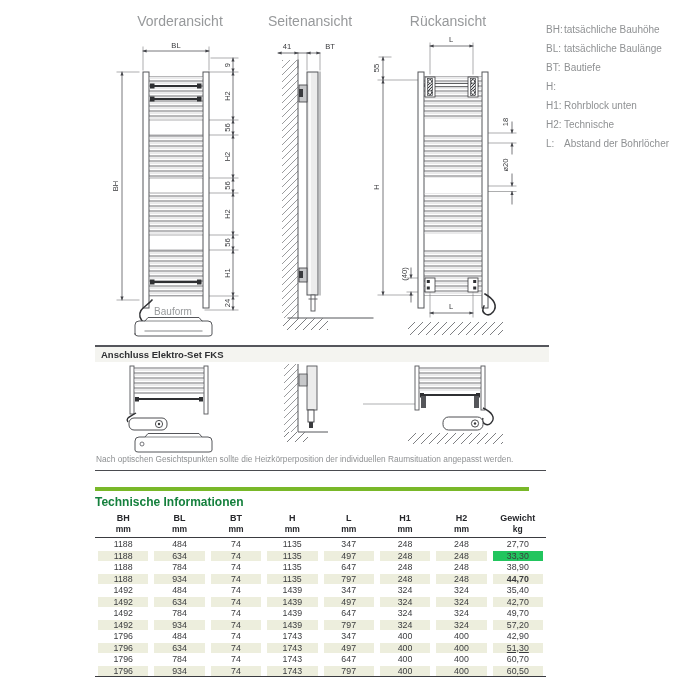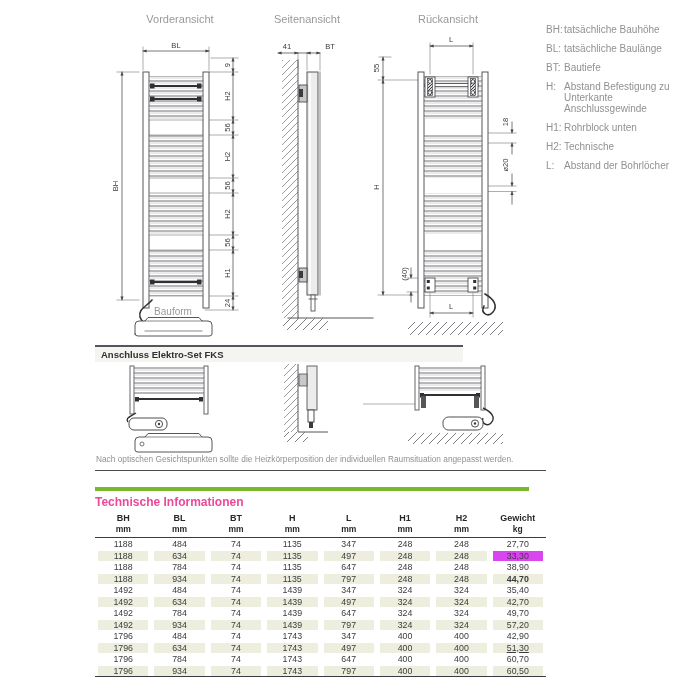--- a/index.html
+++ b/index.html
@@ -1,35 +1,35 @@
 <!DOCTYPE html>
 <html><head>
 <meta charset="utf-8">
 <style>
   html,body{margin:0;padding:0;}
   body{width:700px;height:700px;background:#ffffff;position:relative;
        font-family:"Liberation Sans",sans-serif;overflow:hidden;}
   .abs{position:absolute;}
-  .view-title{position:absolute;top:13px;font-size:11px;color:#97999b;text-align:center;}
+  .view-title{position:absolute;top:13px;font-size:14px;color:#97999b;text-align:center;}
   #t-front{left:95px;width:170px;}
   #t-side{left:268px;width:78px;}
   #t-rear{left:375px;width:146px;}
   svg text{font-size:7.6px;fill:#3a3b3e;}
   svg .bau{font-size:10px;fill:#97999b;}
   .legend{position:absolute;left:546px;top:24px;width:152px;font-size:10px;color:#8f9193;}
   .legend-item{display:flex;margin-bottom:8px;line-height:11px;}
   .legend-key{width:18px;flex:none;}
   .legend-text{width:132px;}
-  .section-bar{position:absolute;left:95px;top:345px;width:368px;height:17px;
+  .section-bar{position:absolute;left:95px;top:345px;width:454px;height:17px;
        background:#f4f4f0;border-top:2px solid #55565c;box-sizing:border-box;}
   .section-bar span{display:block;padding:2px 0 0 6px;font-size:9.5px;font-weight:bold;color:#2f3033;}
   .note{position:absolute;left:96px;top:454px;width:450px;font-size:8.3px;color:#8f9193;}
   .divider{position:absolute;left:95px;top:470px;width:451px;border-top:1.2px solid #4a4b50;}
   .green-bar{position:absolute;left:95px;top:487px;width:434px;height:4px;}
-  .table-title{position:absolute;left:95px;top:495px;font-size:12px;font-weight:bold;color:#ec4899;}
+  .table-title{position:absolute;left:95px;top:495px;font-size:12px;font-weight:bold;color:#15803d;}
   table.tech{position:absolute;left:95px;top:513px;width:451px;border-collapse:collapse;table-layout:fixed;}
   table.tech th{text-align:center;vertical-align:bottom;padding:0 0 3px 0;border-bottom:1.6px solid #3a3b40;}
   .th-lab{font-size:9px;font-weight:bold;color:#27282c;line-height:10px;}
   .th-unit{font-size:8.5px;font-weight:bold;color:#27282c;line-height:10px;margin-top:1px;}
   table.tech td{height:11.5px;padding:0;text-align:center;vertical-align:middle;}
   table.tech td .cb{margin:1px 3px 0 3px;font-size:8.8px;line-height:10.3px;color:#3a3b3e;}
   tr.shade .cb{background:#edeedd;}
   tbody tr:last-child td{border-bottom:1.6px solid #3a3b40;}
 </style>
 </head>
@@ -315,21 +315,20 @@
   <div class="legend-item">
     <span class="legend-key">BL:</span>
     <span class="legend-text">tatsächliche Baulänge</span>
   </div>
   <div class="legend-item">
     <span class="legend-key">BT:</span>
     <span class="legend-text">Bautiefe</span>
   </div>
   <div class="legend-item">
     <span class="legend-key">H:</span>
-    <span class="legend-text">Abstand Befestigung zu Unterkante Anschlussgewinde</span>
   </div>
   <div class="legend-item">
     <span class="legend-key">H1:</span>
     <span class="legend-text">Rohrblock unten</span>
   </div>
   <div class="legend-item">
     <span class="legend-key">H2:</span>
     <span class="legend-text">Technische</span>
   </div>
   <div class="legend-item">
@@ -421,21 +420,21 @@
       <td>
           <div class="cb" style="background: rgb(237, 238, 221);">497</div>
         </td>
       <td>
           <div class="cb" style="background: rgb(237, 238, 221);">248</div>
         </td>
       <td>
           <div class="cb" style="background: rgb(237, 238, 221);">248</div>
         </td>
       <td>
-          <div class="cb" style="background: #d946ef;">33,30</div>
+          <div class="cb" style="background: #22c55e;">33,30</div>
         </td>
     </tr>
     <tr>
       <td>
           <div class="cb">1188</div>
         </td>
       <td>
           <div class="cb">784</div>
         </td>
       <td>

